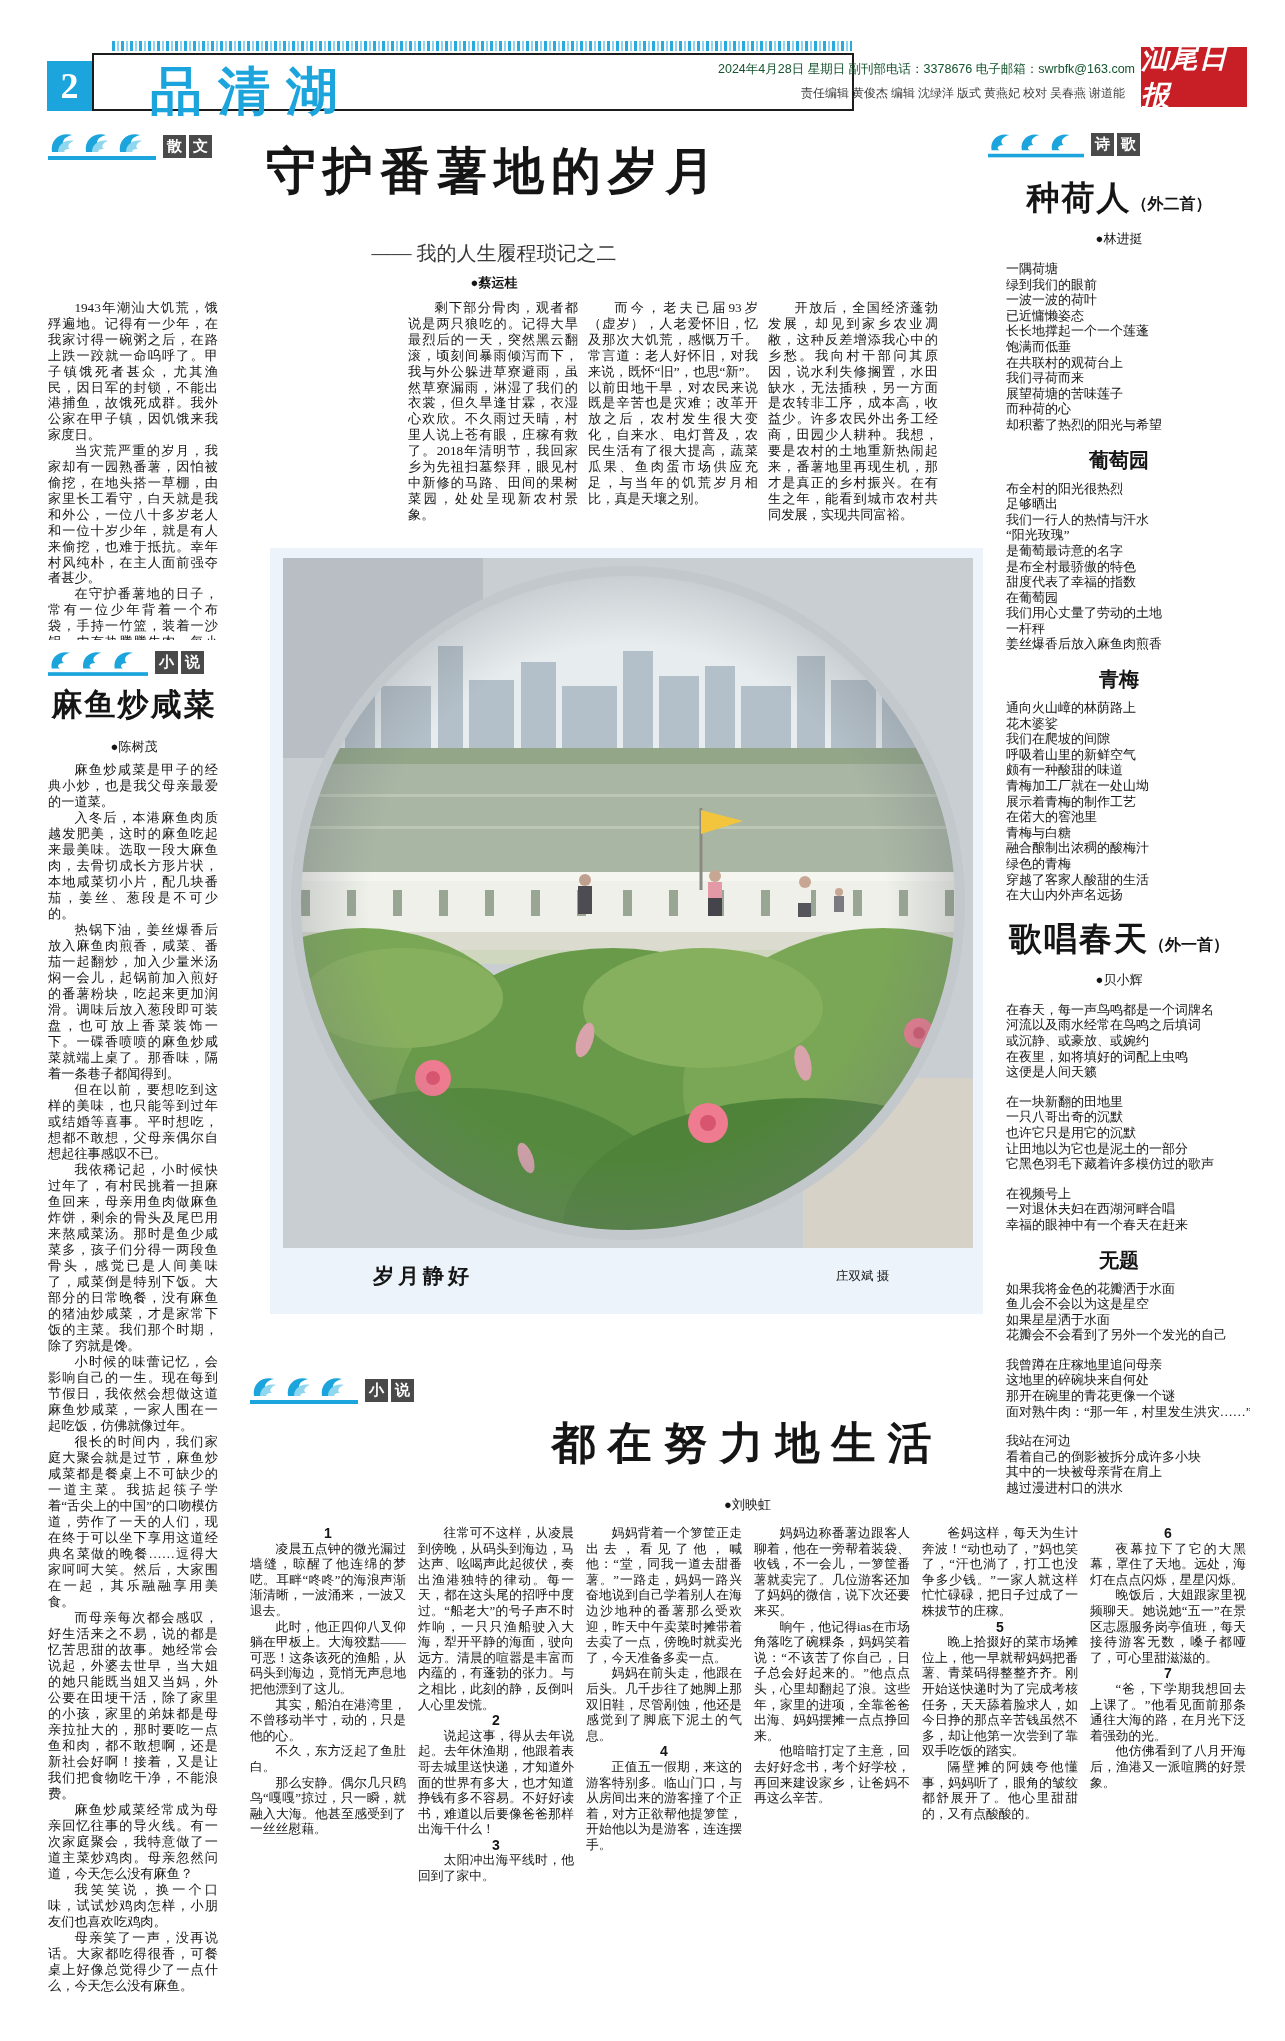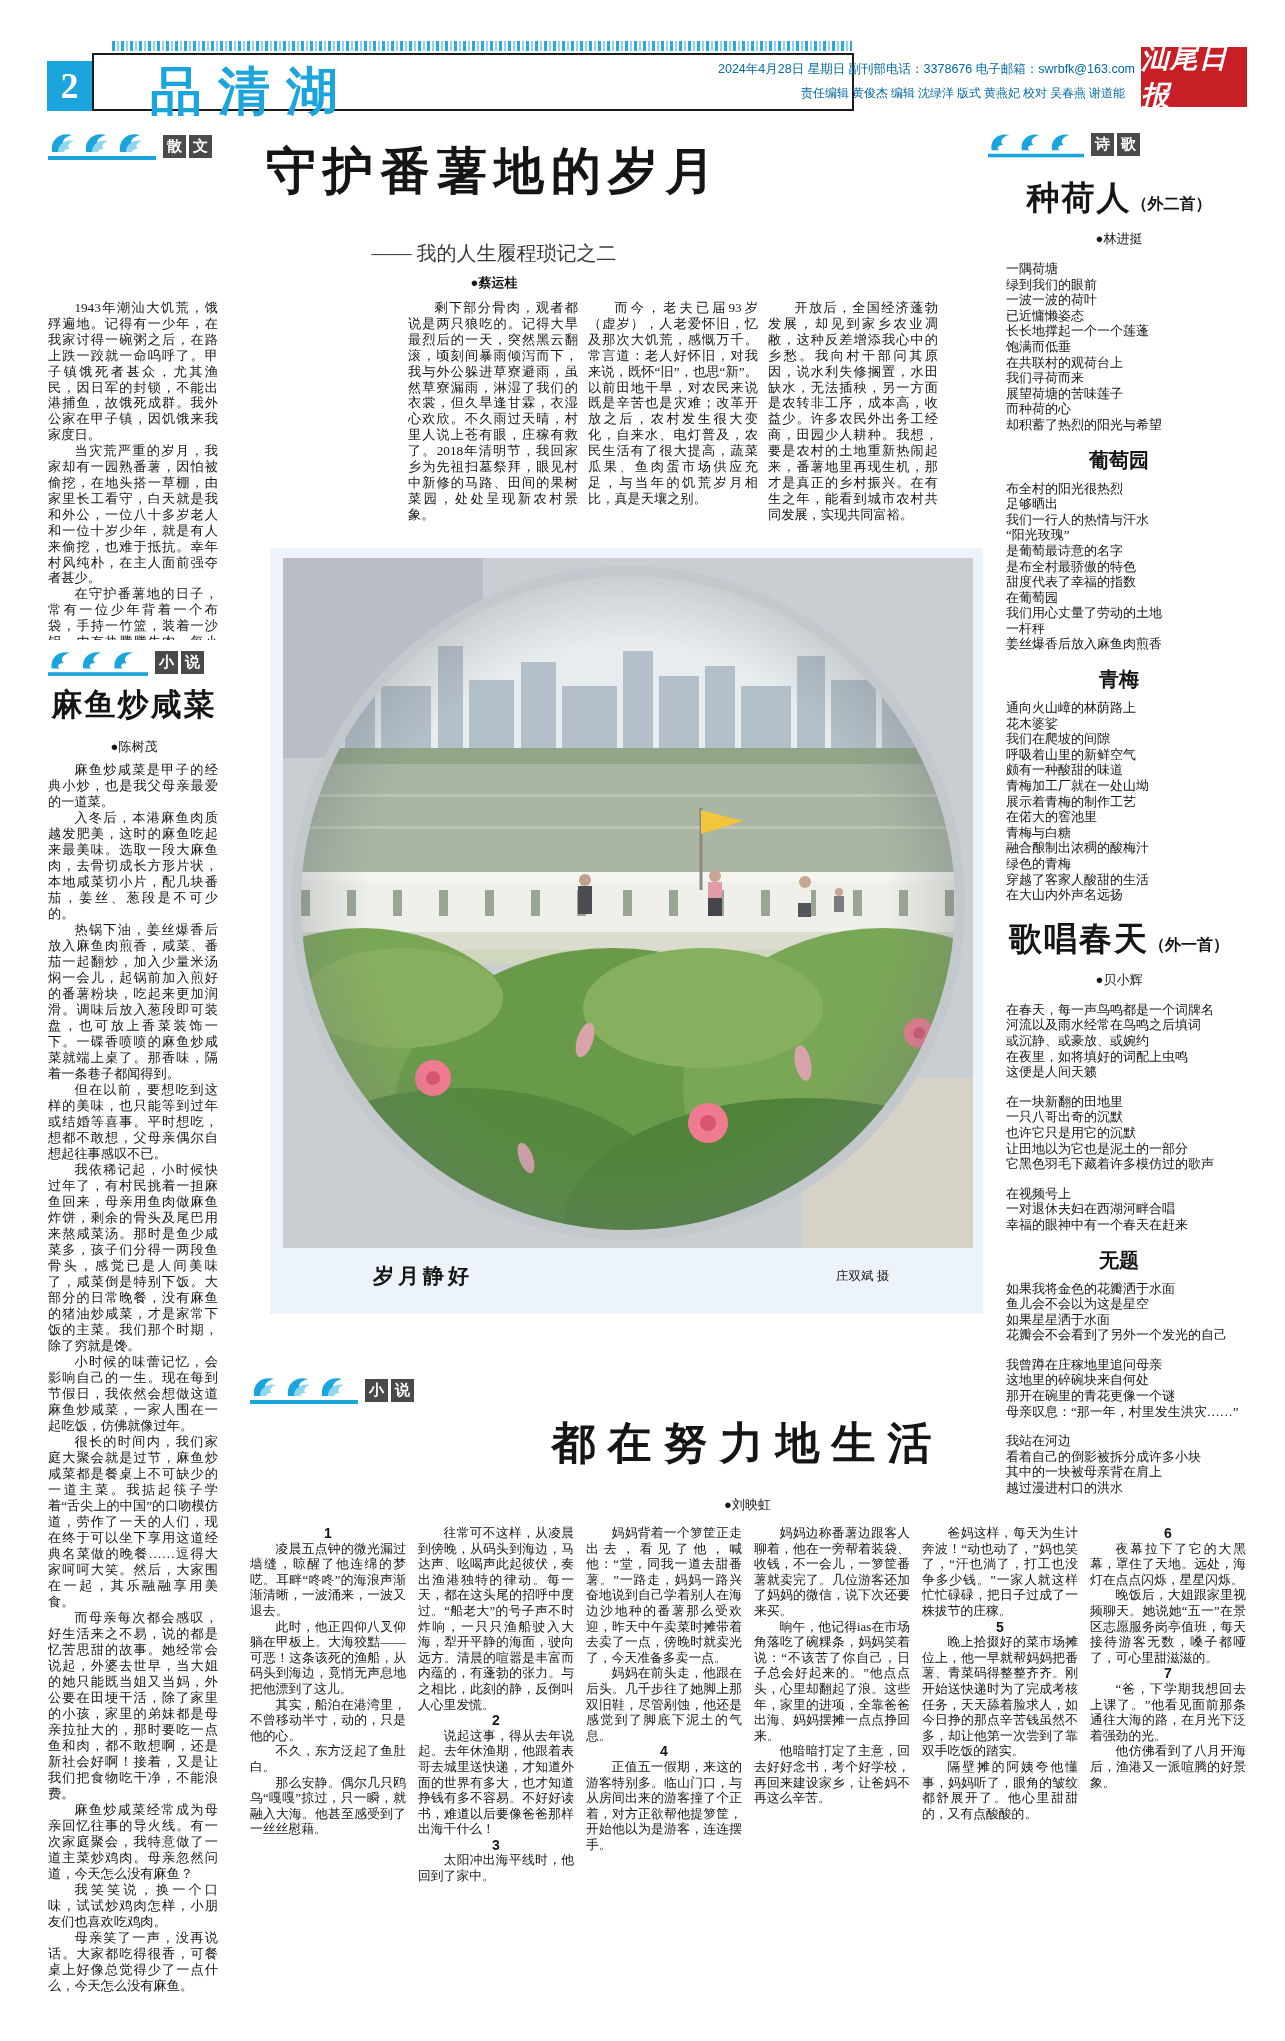--- a/index.html
+++ b/index.html
@@ -12,22 +12,22 @@
   .abs{position:absolute;}
   
   .halftone{left:112px;top:41px;width:740px;height:10px;
     background:repeating-linear-gradient(90deg,#2aa9dd 0 3px,#ffffff 3px 5px,#8fd3ee 5px 7px,#ffffff 7px 9px);}
   .header-box{left:92px;top:53px;width:762px;height:58px;border:2px solid #1c1c1c;box-sizing:border-box;}
   .pagenum{left:47px;top:61px;width:45px;height:50px;background:var(--blue);color:#fff;
     font-size:36px;font-weight:bold;text-align:center;line-height:50px;}
   .section-name{left:150px;top:57px;width:360px;font-size:52px;font-weight:bold;color:var(--blue);
     letter-spacing:16px;font-family:"Liberation Serif",serif;}
   .dateline{left:620px;top:61px;width:515px;text-align:right;font-size:12.5px;
-    font-family:"Liberation Sans","DejaVu Sans",sans-serif;color:#0369a1;}
-  .staffline{left:620px;top:85px;width:505px;text-align:right;font-size:12px;color:#0369a1;}
+    font-family:"Liberation Sans","DejaVu Sans",sans-serif;color:#14532d;}
+  .staffline{left:620px;top:85px;width:505px;text-align:right;font-size:12px;color:#404040;}
   .masthead{left:1141px;top:47px;width:106px;height:60px;background:var(--red);color:#fff;
     display:flex;align-items:center;justify-content:center;font-size:28px;font-weight:bold;
     font-style:italic;letter-spacing:1px;}
   
   .badge{position:absolute;display:flex;align-items:flex-end;gap:7px;}
   .badge-label{display:flex;gap:3px;padding-bottom:4px;}
   .badge-label span{width:23px;height:23px;background:var(--badge);color:#fff;font-size:15px;
     font-weight:bold;display:flex;align-items:center;justify-content:center;
     font-family:"Liberation Sans",sans-serif;}
   
@@ -341,21 +341,21 @@
         <div class="stanza">
           <div class="poem-line">如果我将金色的花瓣洒于水面</div>
           <div class="poem-line">鱼儿会不会以为这是星空</div>
           <div class="poem-line">如果星星洒于水面</div>
           <div class="poem-line">花瓣会不会看到了另外一个发光的自己</div>
         </div>
         <div class="stanza">
           <div class="poem-line">我曾蹲在庄稼地里追问母亲</div>
           <div class="poem-line">这地里的碎碗块来自何处</div>
           <div class="poem-line">那开在碗里的青花更像一个谜</div>
-          <div class="poem-line">母亲叹息：“那一年，村里发生洪灾……”</div>
+          <div class="poem-line">面对熟牛肉：“那一年，村里发生洪灾……”</div>
         </div>
         <div class="stanza">
           <div class="poem-line">我站在河边</div>
           <div class="poem-line">看着自己的倒影被拆分成许多小块</div>
           <div class="poem-line">其中的一块被母亲背在肩上</div>
           <div class="poem-line">越过漫进村口的洪水</div>
         </div>
       </div>
     </div>
 

